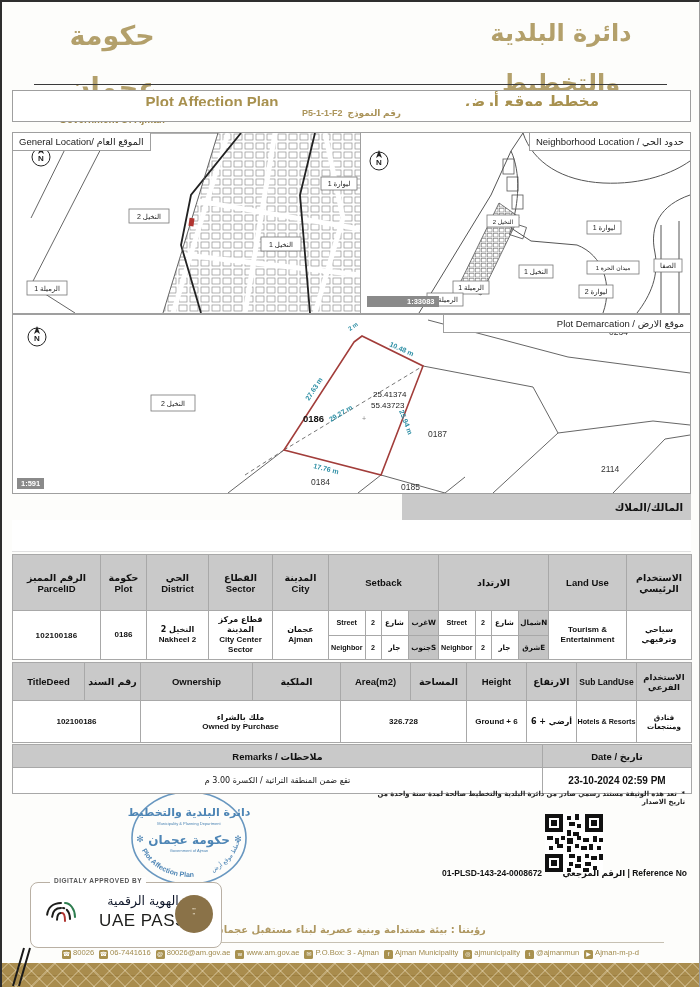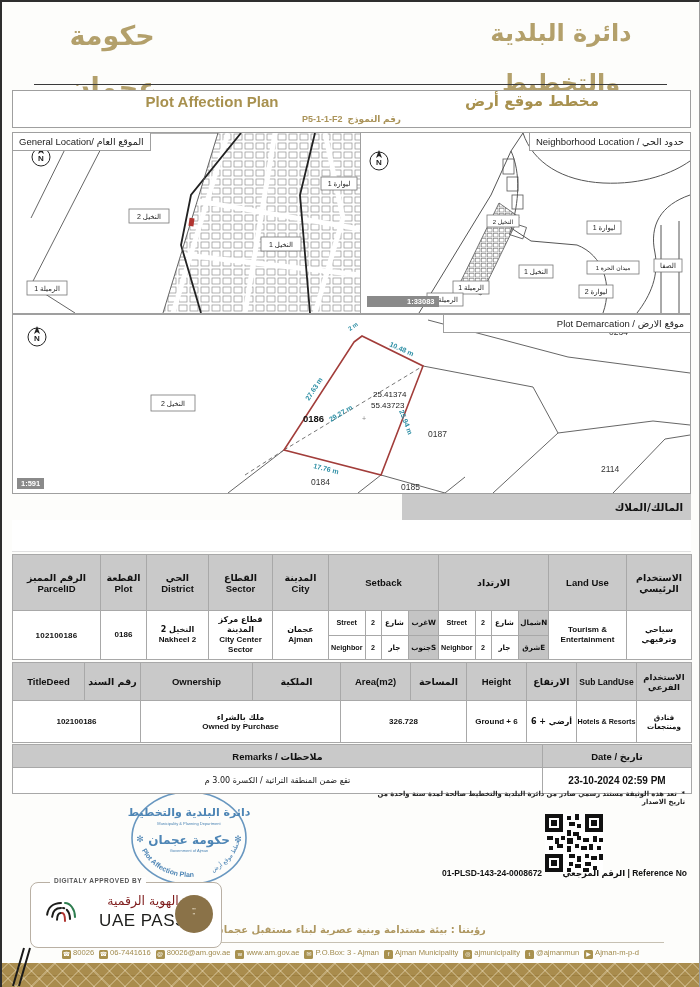--- a/index.html
+++ b/index.html
@@ -11,21 +11,21 @@
   .abs { position:absolute; }
   .ar { font-family:"DejaVu Sans",sans-serif; }
   
   .logo-ar-big { font-family:"DejaVu Sans",sans-serif; font-weight:bold; color:#b3a06b; }
   .logo-cap { font-weight:bold; color:#9c8648; }
   .hdr-rule { left:32px; right:32px; top:82px; height:0; border-top:1.6px solid #3a3a3a; }
   
   .title-box { left:10px; top:88px; width:679px; height:26px; border:1px solid #9f9f9f; background:#fff; }
   .title-en { left:100px; top:91px; width:220px; text-align:center; font-size:15px; font-weight:bold; color:#a8914f; }
   .title-ar { left:420px; top:90px; width:220px; text-align:center; font-size:15px; font-weight:bold; color:#a8914f; }
-  .form-box { left:10px; top:110px; width:679px; height:16px; border:1px solid #9f9f9f; border-top:none; background:#fff;
+  .form-box { left:10px; top:104px; width:679px; height:16px; border:1px solid #9f9f9f; border-top:none; background:#fff;
               text-align:center; font-size:9px; color:#ab945a; font-weight:bold; line-height:15px; }
   
   .panel { border:1px solid #9f9f9f; background:#fff; overflow:hidden; }
   .map-left  { left:10px;  top:130px; width:349px; height:182px; }
   .map-right { left:358px; top:130px; width:331px; height:182px; }
   .map-demarc{ left:10px;  top:312px; width:679px; height:180px; }
   .map-hdr { position:absolute; background:#fff; border:1px solid #9f9f9f; font-size:9.5px; line-height:17px;
              padding:0 6px; white-space:nowrap; color:#222; z-index:4; }
   .scalebox { position:absolute; background:#8a8a8a; color:#fff; font-size:7.5px; font-weight:bold;
               padding:1px 4px; z-index:4; }
@@ -67,21 +67,21 @@
   
   .stamp { left:108px; top:792px; width:158px; height:96px; z-index:5; }
   
   .qr { left:543px; top:812px; width:58px; height:58px; }
   
   .badge { left:28px; top:880px; width:192px; height:66px; border:1.5px solid #b9b0a4; border-radius:8px;
            background:#fff; z-index:6; }
   .badge-cap { left:48px; top:875px; background:#fff; padding:0 4px; font-size:6.5px; font-weight:bold;
                letter-spacing:0.5px; color:#555; z-index:7; }
   .badge-ar { position:absolute; left:62px; top:10px; width:100px; text-align:center; font-size:12.5px;
-              color:#7f1d1d; font-family:"DejaVu Sans",sans-serif; }
+              color:#0f172a; font-family:"DejaVu Sans",sans-serif; }
   .badge-en { position:absolute; left:58px; top:28px; width:108px; text-align:center; font-size:17px;
               letter-spacing:0.5px; color:#1d1d1b; }
   .seal { position:absolute; right:8px; top:12px; width:38px; height:38px; border-radius:50%;
           background:#8a7248; color:#e9dfc8; font-size:3.5px; text-align:center; line-height:1.4; padding-top:12px; }
   
   .vision { left:0; right:0; top:922px; text-align:center; font-size:10px; font-weight:bold; color:#ae9760; direction:rtl; }
   .foot-rule { left:35px; right:35px; top:940px; border-top:1px solid #c6c0b2; }
   .contact { left:0; right:0; top:946px; text-align:center; white-space:nowrap; font-size:7.6px; color:#a08a4d; }
   .citem { display:inline-block; margin:0 2.5px; vertical-align:middle; }
   .cicon { display:inline-block; width:9px; height:9px; background:#a8914f; color:#fff; font-size:6px; line-height:9px;
@@ -275,21 +275,21 @@
         <col style="width:78px">
         <col style="width:65px">
     </colgroup>
     <tbody>
         <tr>
       <th class="hh">
             <span class="a ar">الرقم المميز</span>
             <span class="e">ParcelID</span>
           </th>
       <th class="hh">
-            <span class="a ar">القطعة</span>
+            <span class="a ar">حكومة</span>
             <span class="e">Plot</span>
           </th>
       <th class="hh">
             <span class="a ar">الحي</span>
             <span class="e">District</span>
           </th>
       <th class="hh">
             <span class="a ar">القطاع</span>
             <span class="e">Sector</span>
           </th>

